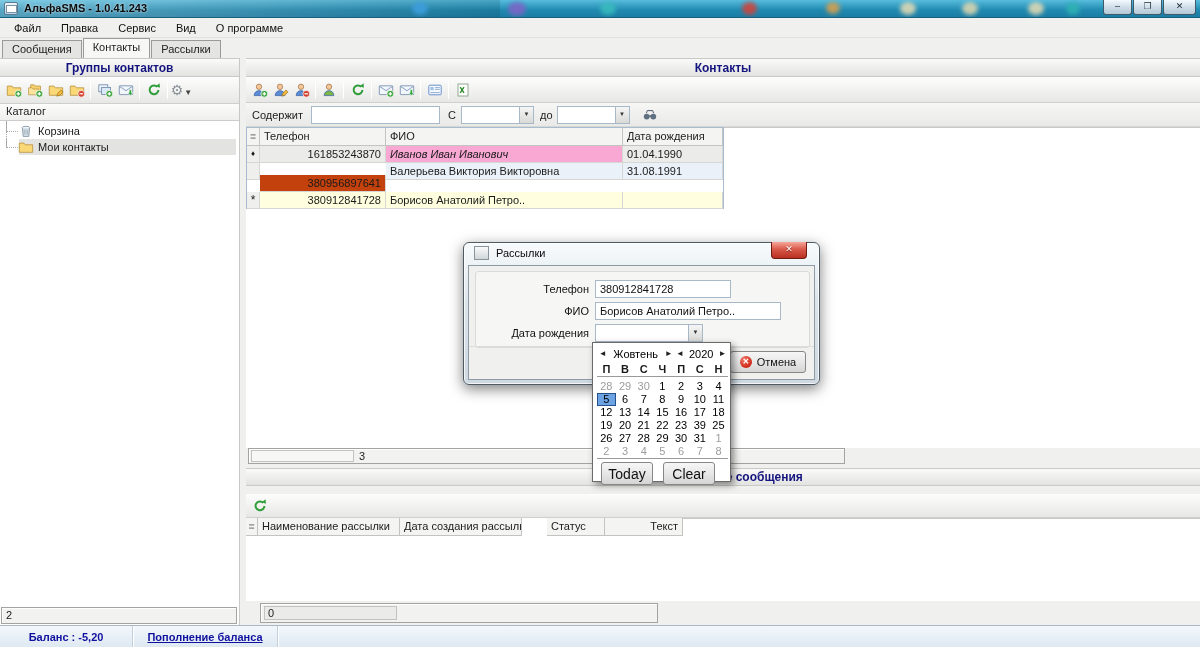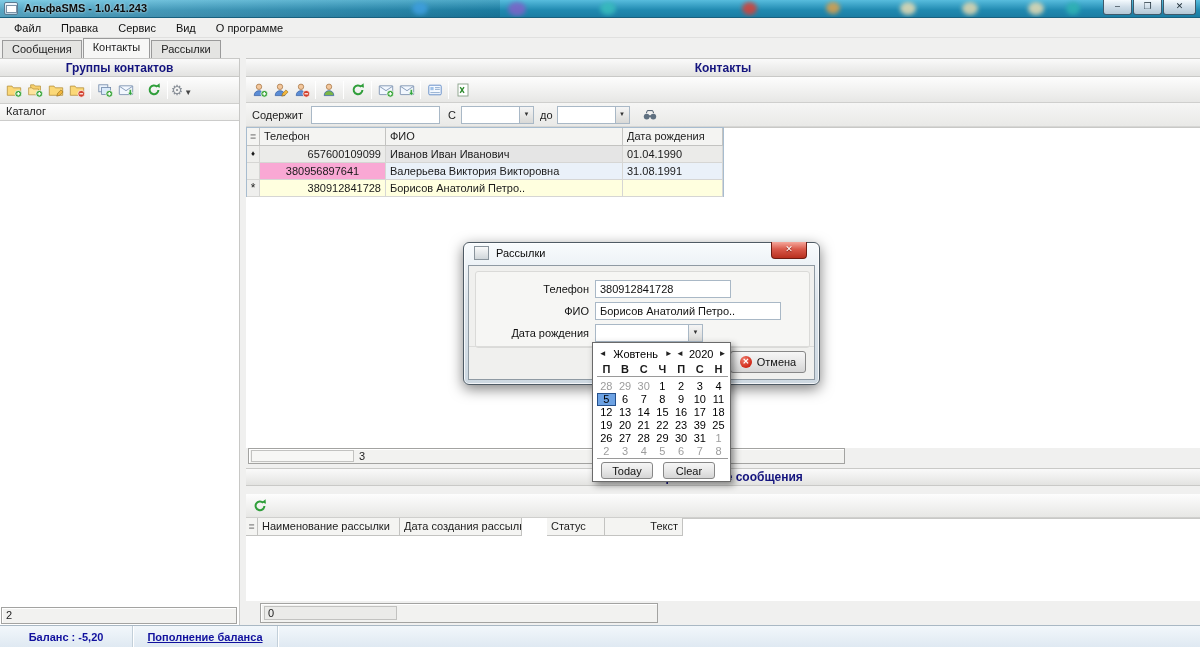--- a/index.html
+++ b/index.html
@@ -87,21 +87,21 @@
   .cal-arrow{width:12px;text-align:center;font-size:8px;color:#222;}
   .cal-month{width:58px;text-align:center;}
   .cal-year{width:33px;text-align:center;}
   .cal-week{position:absolute;left:4px;top:20px;width:131px;display:flex;border-bottom:1px solid #9a9a9a;padding-bottom:1px;font-weight:bold;}
   .cal-week span{width:18.7px;text-align:center;}
   .cal-grid{position:absolute;left:4px;top:37px;width:131px;display:flex;flex-wrap:wrap;}
   .cal-day{width:18.7px;height:13px;line-height:13px;text-align:center;color:#000;}
   .cal-day.muted{color:#9c9c9c;}
   .cal-day.selected{background:#6da2e3;border:1px solid #24508c;line-height:11px;}
   .cal-foot-line{position:absolute;left:4px;top:115px;width:131px;border-top:1px solid #9a9a9a;}
-  .cal-btn{position:absolute;top:119px;width:52px;height:17px;font-size:11px;}
+  .cal-btn{position:absolute;top:119px;width:52px;height:23px;font-size:14px;}
   .btn-today{left:8px;}
   .btn-clear{left:70px;}
 
   .icon16{width:16px;height:16px;display:block;}
   .gear-glyph{font-size:14px;color:#8a9098;line-height:14px;}
 </style>
 </head>
 <body>
 
 <div id="root">
@@ -207,20 +207,44 @@
               <path d="M13.6 1.2l.3 4.5-4.2-1.5z" fill="#2f9e3a"></path>
             </svg>
           </span>
         </span>
         <span class="tb-sep"></span>
         <span class="tool-btn">
           <span><span class="gear-glyph">⚙</span><span class="caret">▼</span></span>
         </span>
       </div>
     <div class="catalog-header">Каталог</div>
+    <div class="tree" id="group-tree">
+        <div style="position: absolute; left: 6px; top: 0px; height: 26px; border-left: 1px dotted rgb(168, 168, 168);"></div>
+        <div class="tree-item" style="top: 2px;">
+          <span class="tree-link"></span>
+          <span class="tree-ico">
+            <svg class="icon16" width="16" height="16" viewBox="0 0 16 16">
+              <ellipse cx="8" cy="4.6" rx="3.7" ry="1.3" fill="#eef4f8" stroke="#7a8a98" stroke-width="0.8"></ellipse>
+              <path d="M4.4 5l.8 8.4h5.6l.8-8.4" fill="#d8e2ea" stroke="#7a8a98" stroke-width="0.8"></path>
+              <path d="M6.3 6.6v5M8 6.6v5M9.7 6.6v5" stroke="#9aacb8" stroke-width="0.8"></path>
+            </svg>
+          </span>
+          <span class="tree-label">Корзина</span>
+        </div>
+        <div class="tree-item" style="top: 18px;">
+          <div class="hl"></div>
+          <span class="tree-link"></span>
+          <span class="tree-ico">
+            <svg class="icon16" width="16" height="16" viewBox="0 0 16 16">
+              <path d="M1.3 13.3V4.1h4.7l1.3 1.7h7.4v7.5z" fill="#fbd877" stroke="#b5913e" stroke-width="0.8"></path>
+            </svg>
+          </span>
+          <span class="tree-label">Мои контакты</span>
+        </div>
+      </div>
     <div class="count-bar" style="left:1px;top:549px;width:236px;height:17px;">2</div>
   </div>
 
   <div style="position:absolute;left:240px;top:58px;width:6px;height:567px;background:#f0f0ef;"></div>
 
   <div class="right-panel">
     <div class="panel-header">Контакты</div>
     <div class="toolbar" id="right-toolbar" style="position:absolute;left:0;top:19px;width:954px;">
         <span class="tool-btn">
           <span>
@@ -336,27 +360,27 @@
     <div class="white-area" style="left:0;top:69px;width:954px;height:321px;"></div>
     <div class="grid" id="contacts-grid" style="left:0;top:69px;border:1px solid #a7bccf;border-bottom:none;">
         <div class="g-row g-hdr">
           <div class="g-cell sel-cell" style="width: 13px; color: rgb(138, 138, 138); font-size: 8px;">≣</div>
           <div class="g-cell" style="width: 126px;">Телефон</div>
           <div class="g-cell" style="width: 237px;">ФИО</div>
           <div class="g-cell" style="width: 100px;">Дата рождения</div>
         </div>
         <div class="g-row">
           <div class="g-cell sel-cell" style="width: 13px; font-size: 8px;">♦</div>
-          <div class="g-cell" style="width: 126px; text-align: right; background: rgb(235, 235, 233);">657600109099</div>
-          <div class="g-cell" style="width: 237px; background: #e5e5e5;">Иванов Иван Иванович</div>
+          <div class="g-cell" style="width: 126px; text-align: right; background: rgb(235, 235, 233);">161853243870</div>
+          <div class="g-cell" style="width: 237px; background: #f9a8d4; font-style: italic;">Иванов Иван Иванович</div>
           <div class="g-cell" style="width: 100px; background: rgb(235, 235, 233);">01.04.1990</div>
         </div>
         <div class="g-row">
           <div class="g-cell sel-cell" style="width: 13px; font-size: 8px;"></div>
-          <div class="g-cell" style="width: 126px; text-align: center; background: #f9a8d4;">380956897641</div>
+          <div class="g-cell" style="width: 126px; text-align: right; background: #c2410c; margin-top: 12px;">380956897641</div>
           <div class="g-cell" style="width: 237px; background: rgb(234, 241, 249);">Валерьева Виктория Викторовна</div>
           <div class="g-cell" style="width: 100px; background: rgb(234, 241, 249);">31.08.1991</div>
         </div>
         <div class="g-row">
           <div class="g-cell sel-cell" style="width: 13px; font-size: 12px;">*</div>
           <div class="g-cell" style="width: 126px; text-align: right; background: rgb(255, 255, 223);">380912841728</div>
           <div class="g-cell" style="width: 237px; background: rgb(255, 255, 223);">Борисов Анатолий Петро..</div>
           <div class="g-cell" style="width: 100px; background: rgb(255, 255, 223);"></div>
         </div>
       </div>

